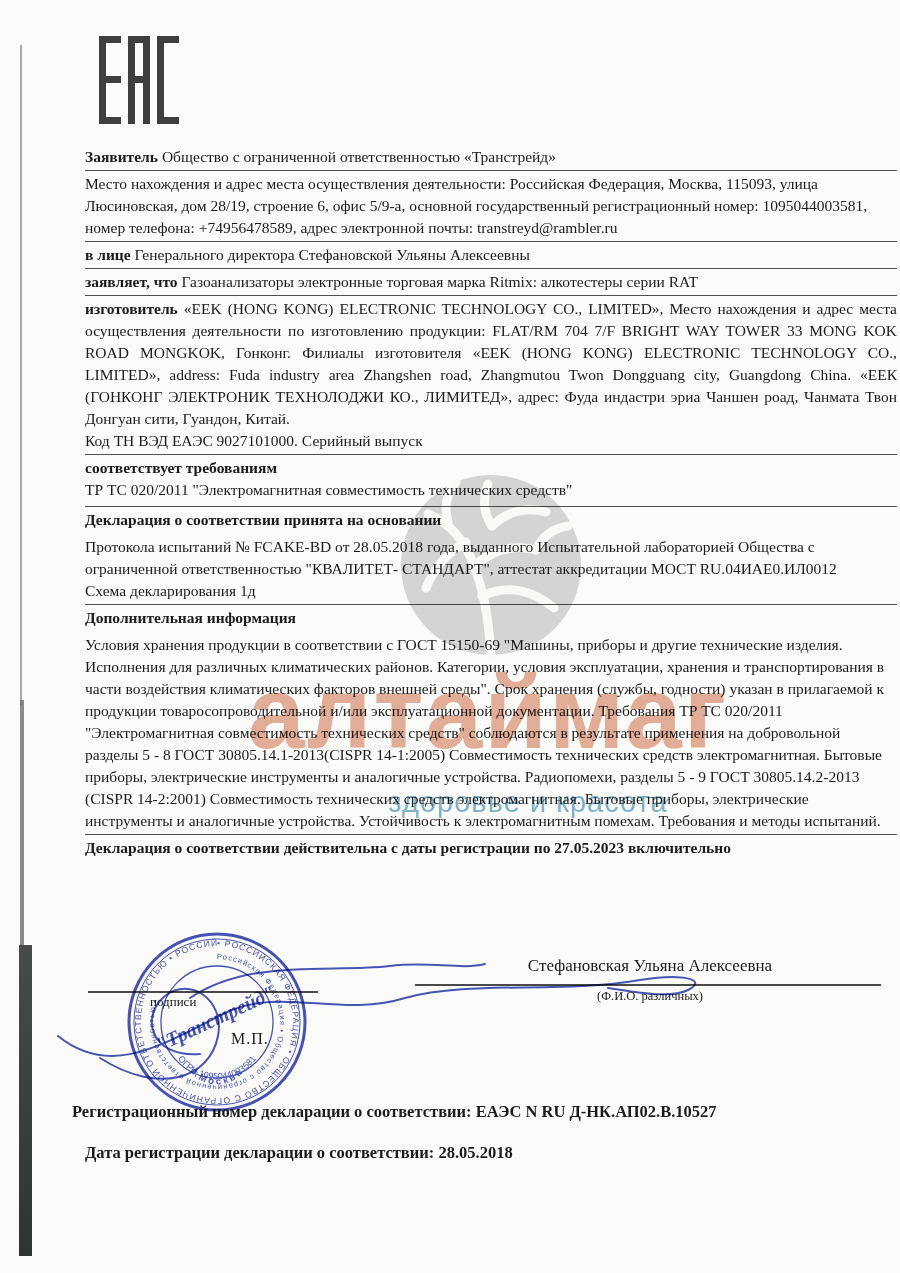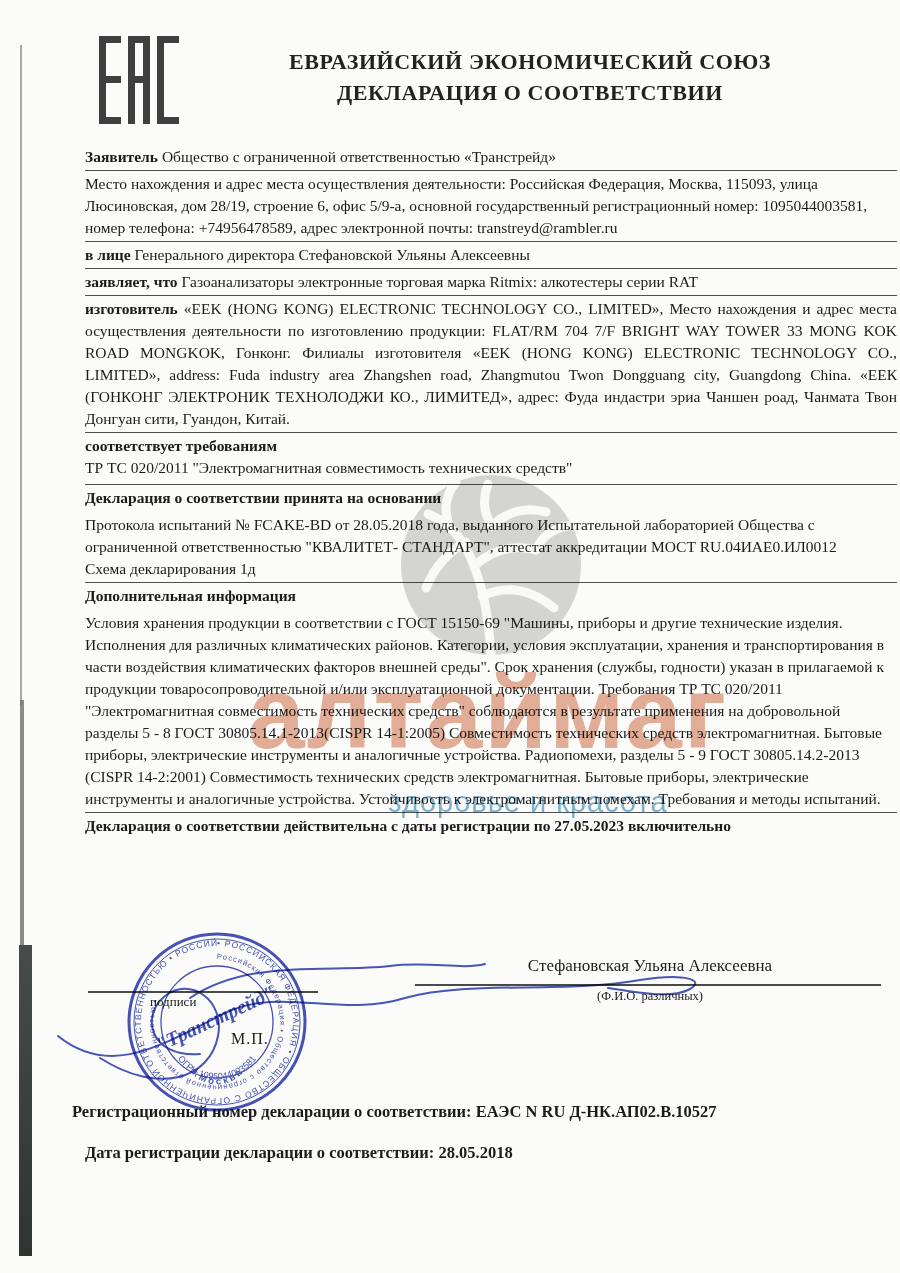--- a/index.html
+++ b/index.html
@@ -62,35 +62,32 @@
       <rect x="29" y="0" width="7" height="88"></rect>
         <rect x="44" y="0" width="7" height="88"></rect>
       <rect x="29" y="0" width="22" height="7"></rect>
         <rect x="29" y="40" width="22" height="7"></rect>
       <rect x="58" y="0" width="7" height="88"></rect>
         <rect x="58" y="0" width="22" height="7"></rect>
       <rect x="58" y="81" width="22" height="7"></rect>
     </g>
   </svg>
 
-  <div class="title">
-    <div>ЕВРАЗИЙСКИЙ ЭКОНОМИЧЕСКИЙ СОЮЗ</div>
-    <div>ДЕКЛАРАЦИЯ О СООТВЕТСТВИИ</div>
-  </div>
 
   <div class="content">
     <p><span class="lbl">Заявитель</span> <span>Общество с ограниченной ответственностью «Транстрейд»</span></p>
     <hr class="sep">
     <p>Место нахождения и адрес места осуществления деятельности: Российская Федерация, Москва, 115093, улица Люсиновская, дом 28/19, строение 6, офис 5/9-а, основной государственный регистрационный номер: 1095044003581, номер телефона: +74956478589, адрес электронной почты: transtreyd@rambler.ru</p>
     <hr class="sep">
     <p><span class="lbl">в лице</span> <span>Генерального директора Стефановской Ульяны Алексеевны</span></p>
     <hr class="sep">
     <p><span class="lbl">заявляет, что</span> <span>Газоанализаторы электронные  торговая марка Ritmix: алкотестеры серии RAT</span></p>
     <hr class="sep">
     <p class="just"><span class="lbl">изготовитель</span> <span>«EEK (HONG KONG) ELECTRONIC TECHNOLOGY CO., LIMITED», Место нахождения и адрес места осуществления деятельности по изготовлению продукции: FLAT/RM 704 7/F BRIGHT WAY TOWER 33 MONG KOK ROAD MONGKOK, Гонконг. Филиалы изготовителя «EEK (HONG KONG) ELECTRONIC TECHNOLOGY CO., LIMITED», address: Fuda industry area Zhangshen road, Zhangmutou Twon Dongguang city, Guangdong China. «ЕЕК (ГОНКОНГ ЭЛЕКТРОНИК ТЕХНОЛОДЖИ КО., ЛИМИТЕД», адрес: Фуда индастри эриа Чаншен роад, Чанмата Твон Донгуан сити, Гуандон, Китай.</span></p>
+    <p>Код ТН ВЭД ЕАЭС 9027101000. Серийный выпуск</p>
     <hr class="sep">
     <p class="lbl">соответствует требованиям</p>
     <p>ТР ТС 020/2011 "Электромагнитная совместимость технических средств"</p>
     <hr class="sep gap">
     <p class="lbl">Декларация о соответствии принята на основании</p>
     <p class="gap">Протокола испытаний № FCAKE-BD от 28.05.2018 года, выданного Испытательной лабораторией Общества с ограниченной ответственностью "КВАЛИТЕТ- СТАНДАРТ", аттестат аккредитации МОСТ RU.04ИАЕ0.ИЛ0012</p>
     <p>Схема декларирования 1д</p>
     <hr class="sep">
     <p class="lbl">Дополнительная информация</p>
     <p class="gap">Условия хранения продукции в соответствии с ГОСТ 15150-69 "Машины, приборы и другие технические изделия. Исполнения для различных климатических районов. Категории, условия эксплуатации, хранения и транспортирования в части воздействия климатических факторов внешней среды". Срок хранения (службы, годности) указан в прилагаемой к продукции товаросопроводительной и/или эксплуатационной документации. Требования ТР ТС 020/2011 "Электромагнитная совместимость технических средств" соблюдаются в результате применения на добровольной разделы 5 - 8 ГОСТ 30805.14.1-2013(CISPR 14-1:2005) Совместимость технических средств электромагнитная. Бытовые приборы, электрические инструменты и аналогичные устройства. Радиопомехи, разделы 5 - 9 ГОСТ 30805.14.2-2013 (CISPR 14-2:2001) Совместимость технических средств электромагнитная. Бытовые приборы, электрические инструменты и аналогичные устройства. Устойчивость к электромагнитным помехам. Требования и методы испытаний.</p>

